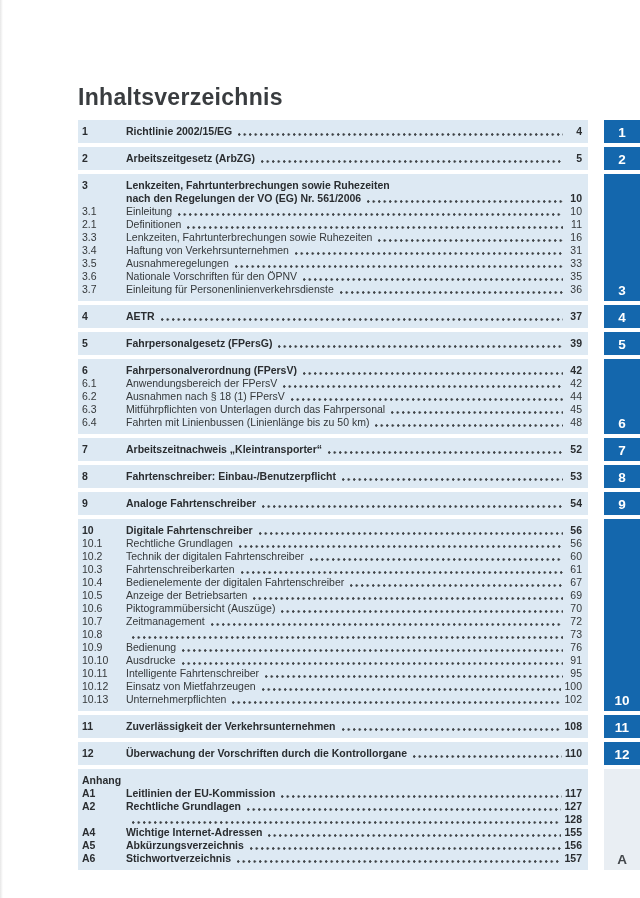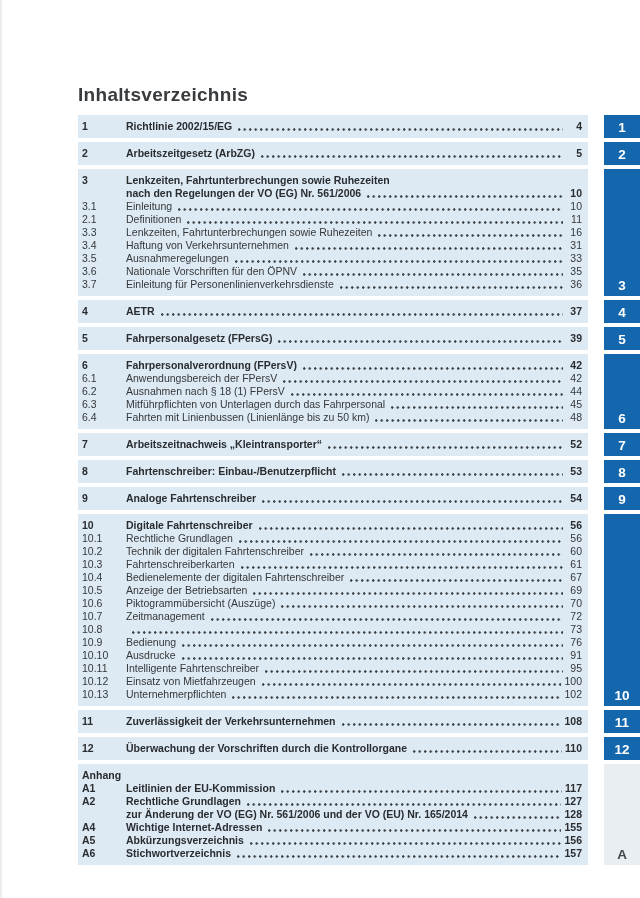--- a/index.html
+++ b/index.html
@@ -17,21 +17,21 @@
   
   .page::before {
     content:""; position:absolute; left:0; top:0; bottom:0; width:3px;
     background:linear-gradient(to right, rgba(120,120,120,.18), rgba(255,255,255,0));
   }
   .content {
     position:absolute; top:84px; left:78px; width:562px;
   }
   h1.doc-title {
     margin:0 0 9px 0;
-    font-size:19px; font-weight:bold;
+    font-size:23px; font-weight:bold;
     color:#393c3f; letter-spacing:.3px;
   }
   .toc-grid {
     display:grid;
     grid-template-columns:510px 16px 36px;
     row-gap:4px;
   }
   .band {
     grid-column:1;
     background:#dde9f3;
@@ -344,21 +344,20 @@
             <span class="pg">117</span>
           </div>
           <div class="row bold">
             <span class="num">A2</span>
             <span class="ttl">Rechtliche Grundlagen</span>
             <span class="leader"></span>
             <span class="pg">127</span>
           </div>
           <div class="row bold">
             <span class="num"></span>
-            <span class="ttl">zur Änderung der VO (EG) Nr. 561/2006 und der VO (EU) Nr. 165/2014</span>
             <span class="leader"></span>
             <span class="pg">128</span>
           </div>
           <div class="row bold">
             <span class="num">A4</span>
             <span class="ttl">Wichtige Internet-Adressen</span>
             <span class="leader"></span>
             <span class="pg">155</span>
           </div>
           <div class="row bold">

